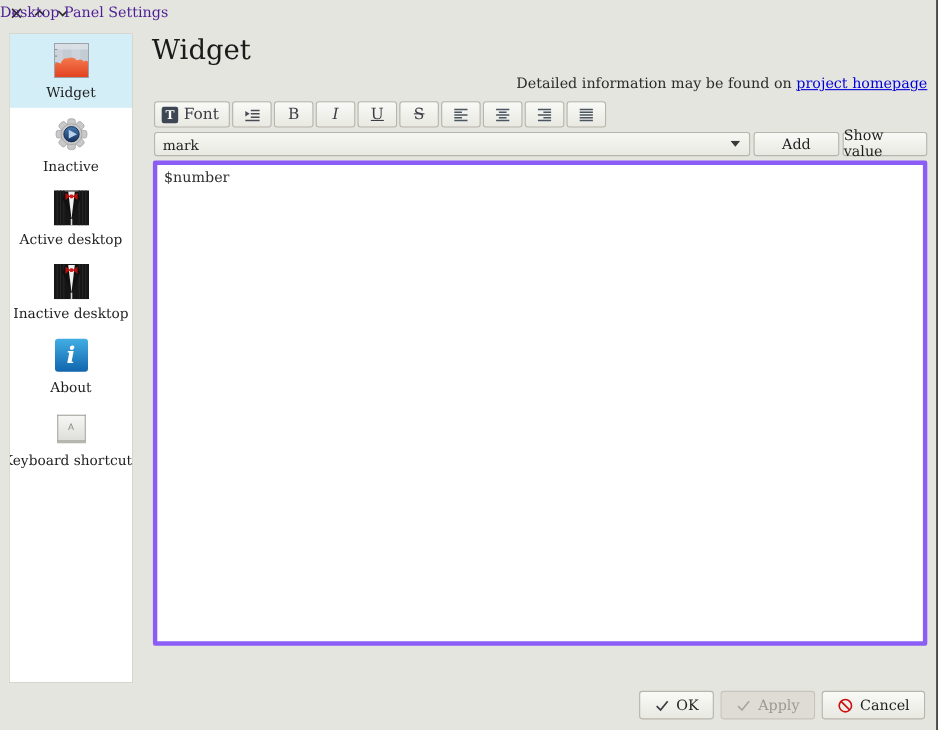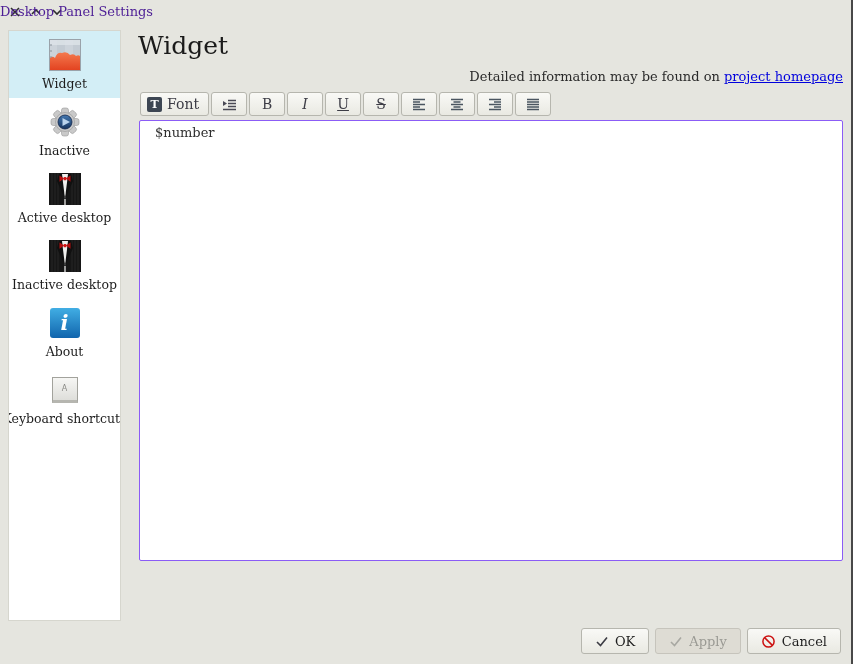--- a/index.html
+++ b/index.html
@@ -37,21 +37,21 @@
   .tb-s{text-decoration:line-through;}
   .tb-i{font-style:italic;}
 
   .combo-row{margin-top:4px; margin-left:2px; display:flex; gap:3px; height:22px;}
   .combobox{flex:1; box-sizing:border-box; border:1px solid #b6b6ae; border-radius:3px; background:linear-gradient(#f7f7f3,#e9e9e2); display:flex; align-items:center; padding:0 8px 0 7px; font-size:12.5px; color:#1e1e1e; cursor:default;}
   .combobox .cb-value{flex:1;}
   .btn{box-sizing:border-box; border:1px solid #b6b6ae; border-radius:3px; background:linear-gradient(#f9f9f6,#e9e9e2); display:flex; align-items:center; justify-content:center; font-size:13px; color:#1e1e1e; cursor:default;}
   .add-btn{width:78px;}
   .showval-btn{width:77px;}
 
-  .editor{margin-top:4px; margin-left:1px; width:704px; height:441px; box-sizing:border-box; background:#ffffff; border:1px solid #8b5cf6; border-radius:2px; padding:4px 15px; font-size:13px; color:#2e2e2e; cursor:text;}
+  .editor{margin-top:4px; margin-left:1px; width:704px; height:441px; box-sizing:border-box; background:#ffffff; border:4px solid #8b5cf6; border-radius:2px; padding:4px 6px; font-size:13px; color:#2e2e2e; cursor:text;}
 
   
   .footer{position:absolute; right:10px; bottom:10px; display:flex; gap:6px;}
   .f-btn{height:24px; padding:0 13px; display:flex; align-items:center; justify-content:center; gap:6px; border:1px solid #b6b6ae; border-radius:3px; background:linear-gradient(#f9f9f6,#e9e9e2); font-size:13px; color:#1e1e1e; cursor:default;}
   .f-btn.disabled{background:#dedcd4; border-color:#c6c4bc; color:#9a9a94;}
 </style>
 </head>
 <body>
 
 <div class="window">
@@ -196,20 +196,30 @@
           <path d="M2 3.5 H14 M7 6 H14 M2 8.5 H14 M7 11 H14 M2 13.5 H14" stroke="#4a5560" stroke-width="1.4" fill="none"></path>
         </svg>
       </div>
       <div class="tb-btn">
         <svg width="16" height="16">
           <path d="M2 3.5 H14 M2 6 H14 M2 8.5 H14 M2 11 H14 M2 13.5 H14" stroke="#4a5560" stroke-width="1.4" fill="none"></path>
         </svg>
       </div>
     </div>
 
+    <div class="combo-row">
+      <div class="combobox">
+        <span class="cb-value">mark</span>
+        <svg width="9" height="6">
+          <polygon points="0,0 9,0 4.5,5.5" fill="#3a3a3a"></polygon>
+        </svg>
+      </div>
+      <div class="btn add-btn">Add</div>
+      <div class="btn showval-btn">Show value</div>
+    </div>
 
     <div class="editor">$number</div>
   </div>
 
   <div class="footer">
     <div class="f-btn">
       <svg width="14" height="13">
         <path d="M2 7 L5.5 10.5 L12 2.5" stroke="#3c3c44" stroke-width="1.6" fill="none"></path>
       </svg>
       <span>OK</span>

